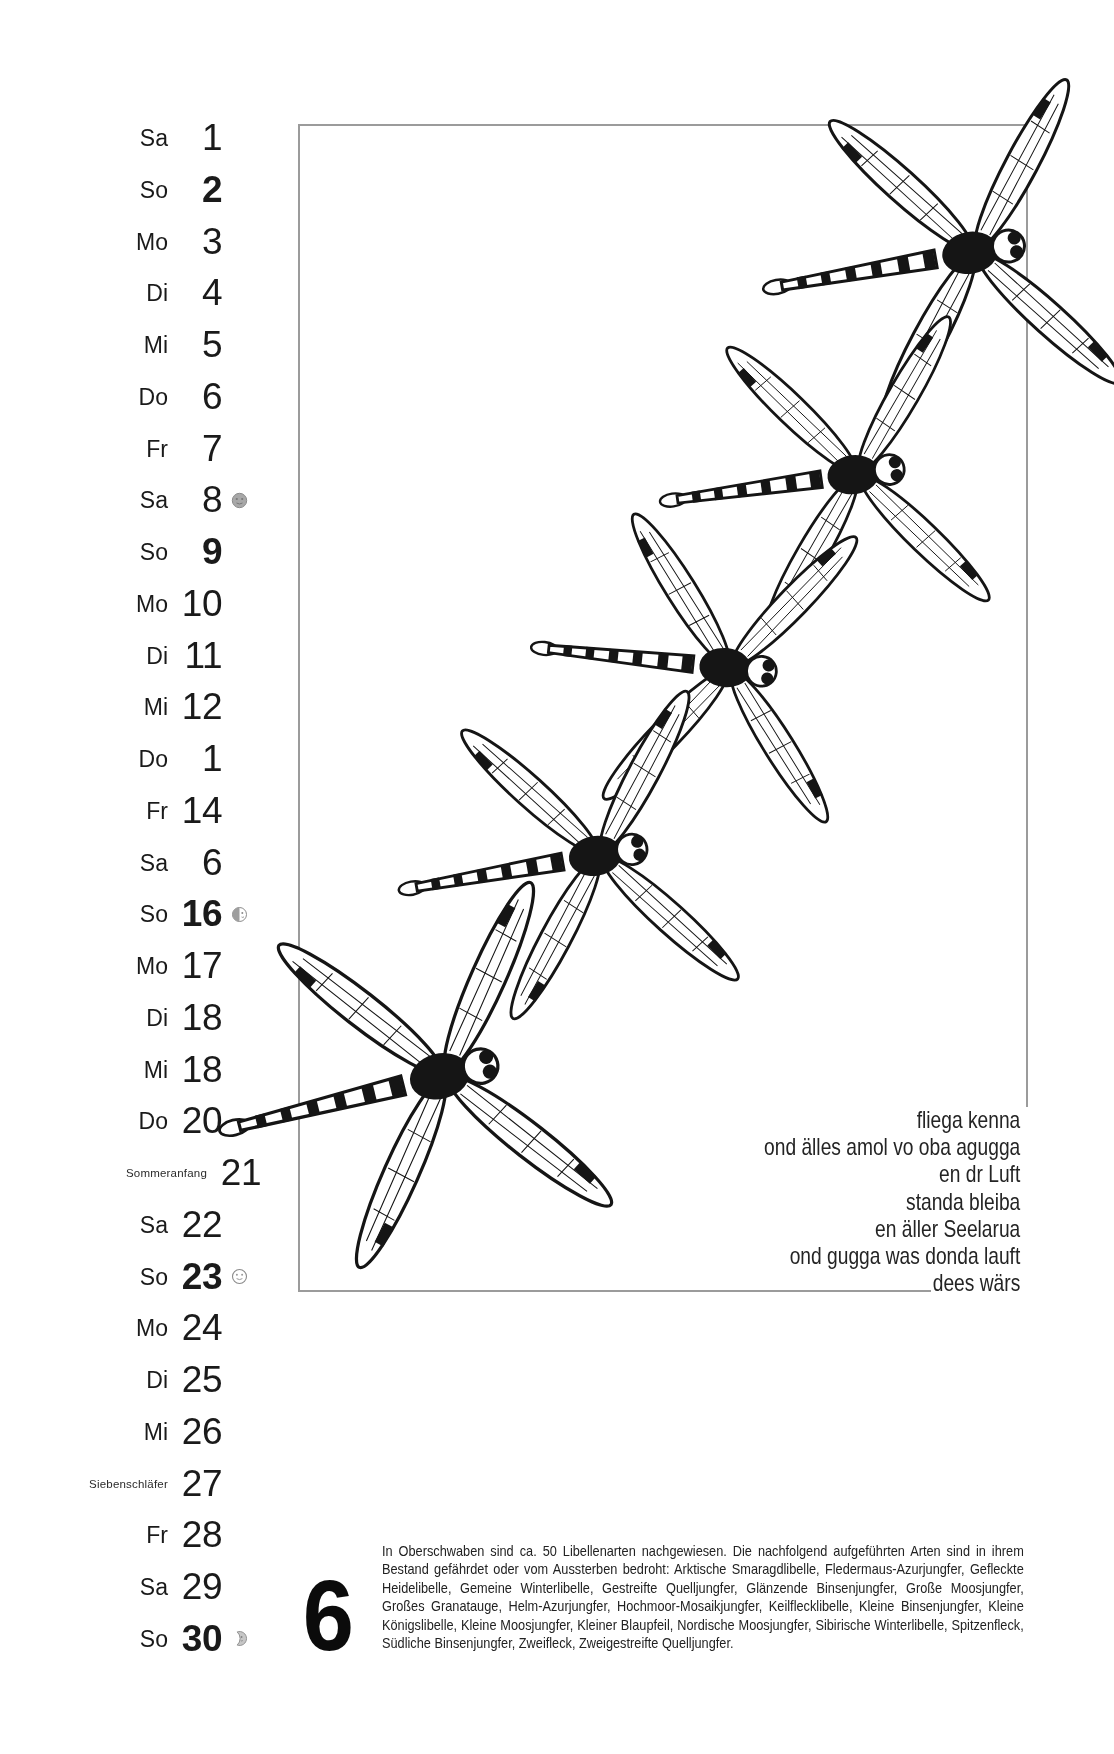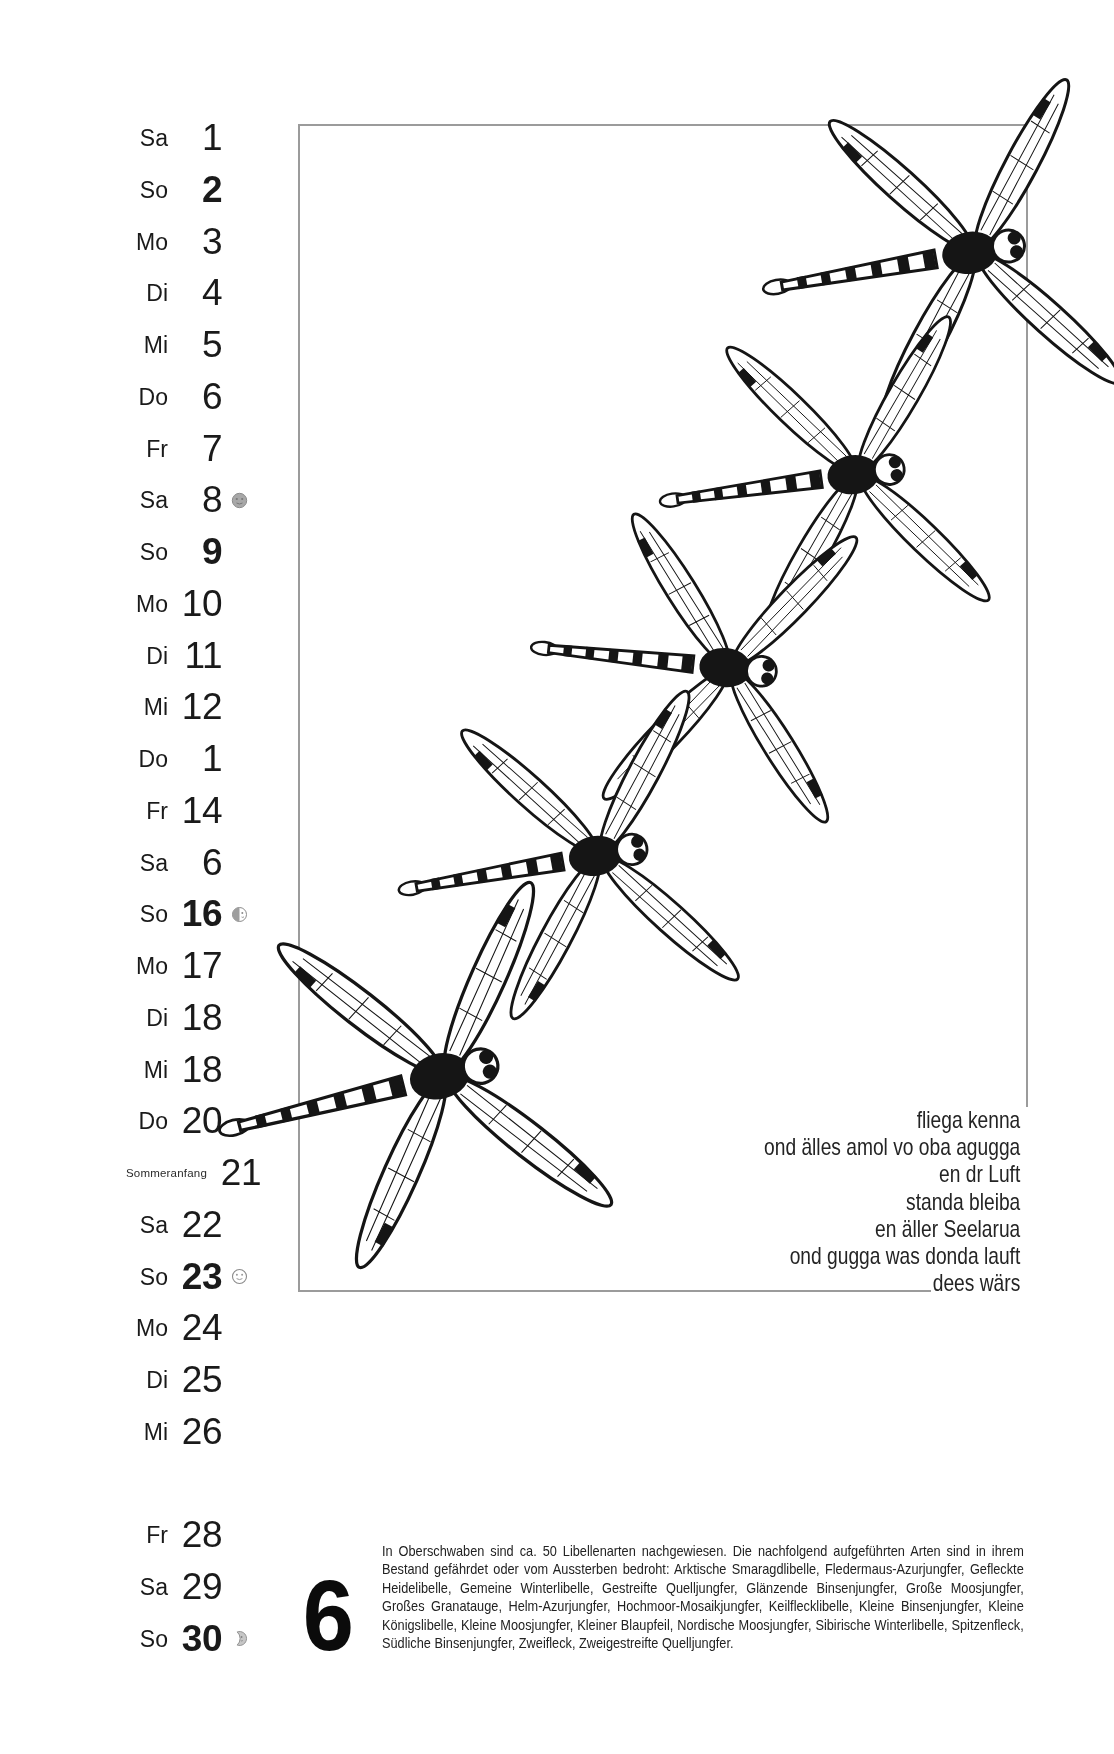--- a/index.html
+++ b/index.html
@@ -168,20 +168,24 @@
         <span class="wd">Mo</span>
         <span class="num">24</span>
       </div>
       <div class="day-row" style="top: 1354px;">
         <span class="wd">Di</span>
         <span class="num">25</span>
       </div>
       <div class="day-row" style="top: 1405.75px;">
         <span class="wd">Mi</span>
         <span class="num">26</span>
+      </div>
+      <div class="day-row" style="top: 1457.5px;">
+        <span class="wd note">Siebenschläfer</span>
+        <span class="num">27</span>
       </div>
       <div class="day-row" style="top: 1509.25px;">
         <span class="wd">Fr</span>
         <span class="num">28</span>
       </div>
       <div class="day-row" style="top: 1561px;">
         <span class="wd">Sa</span>
         <span class="num">29</span>
       </div>
       <div class="day-row sunday" style="top: 1612.75px;">

